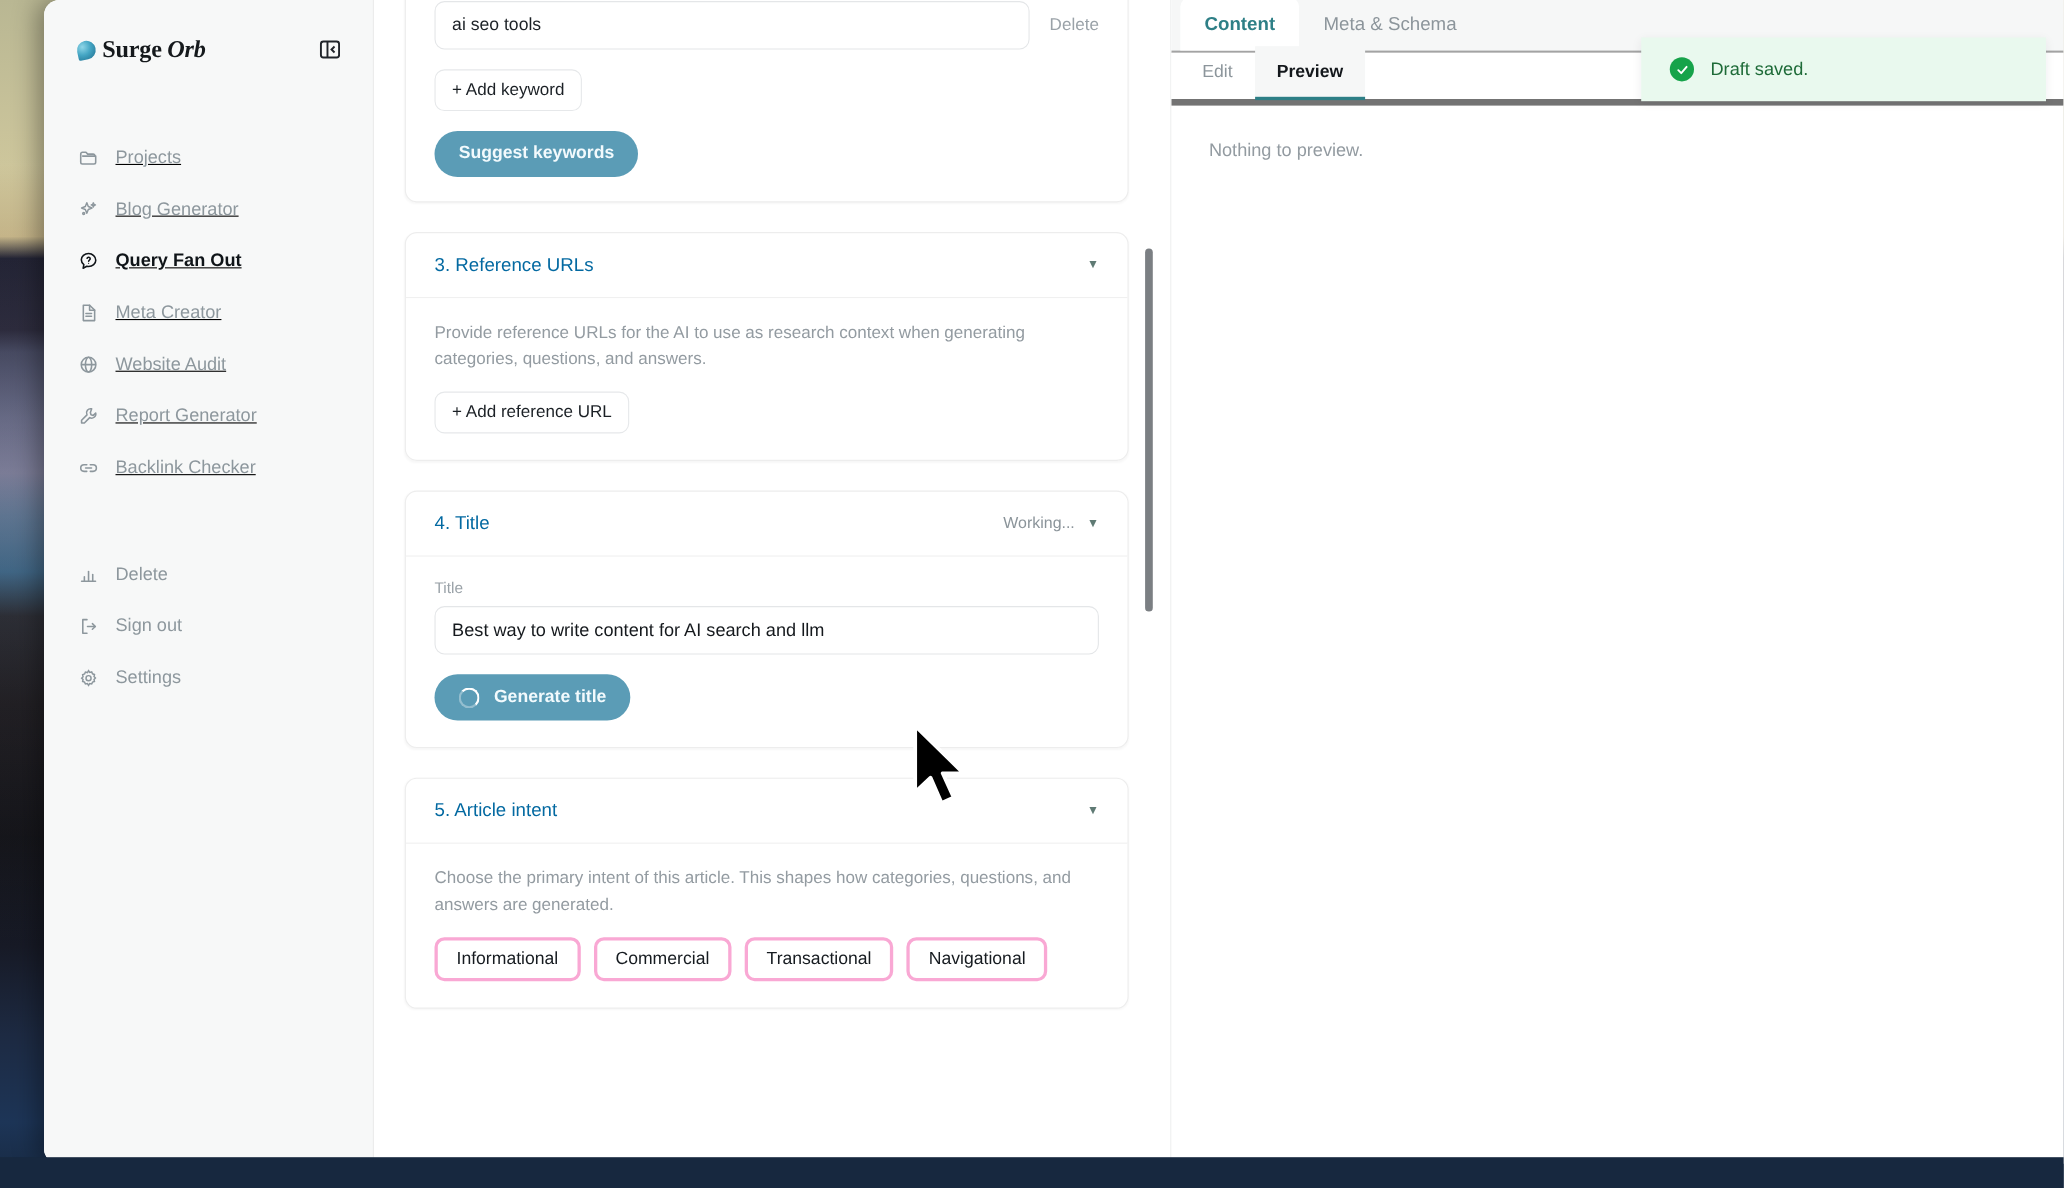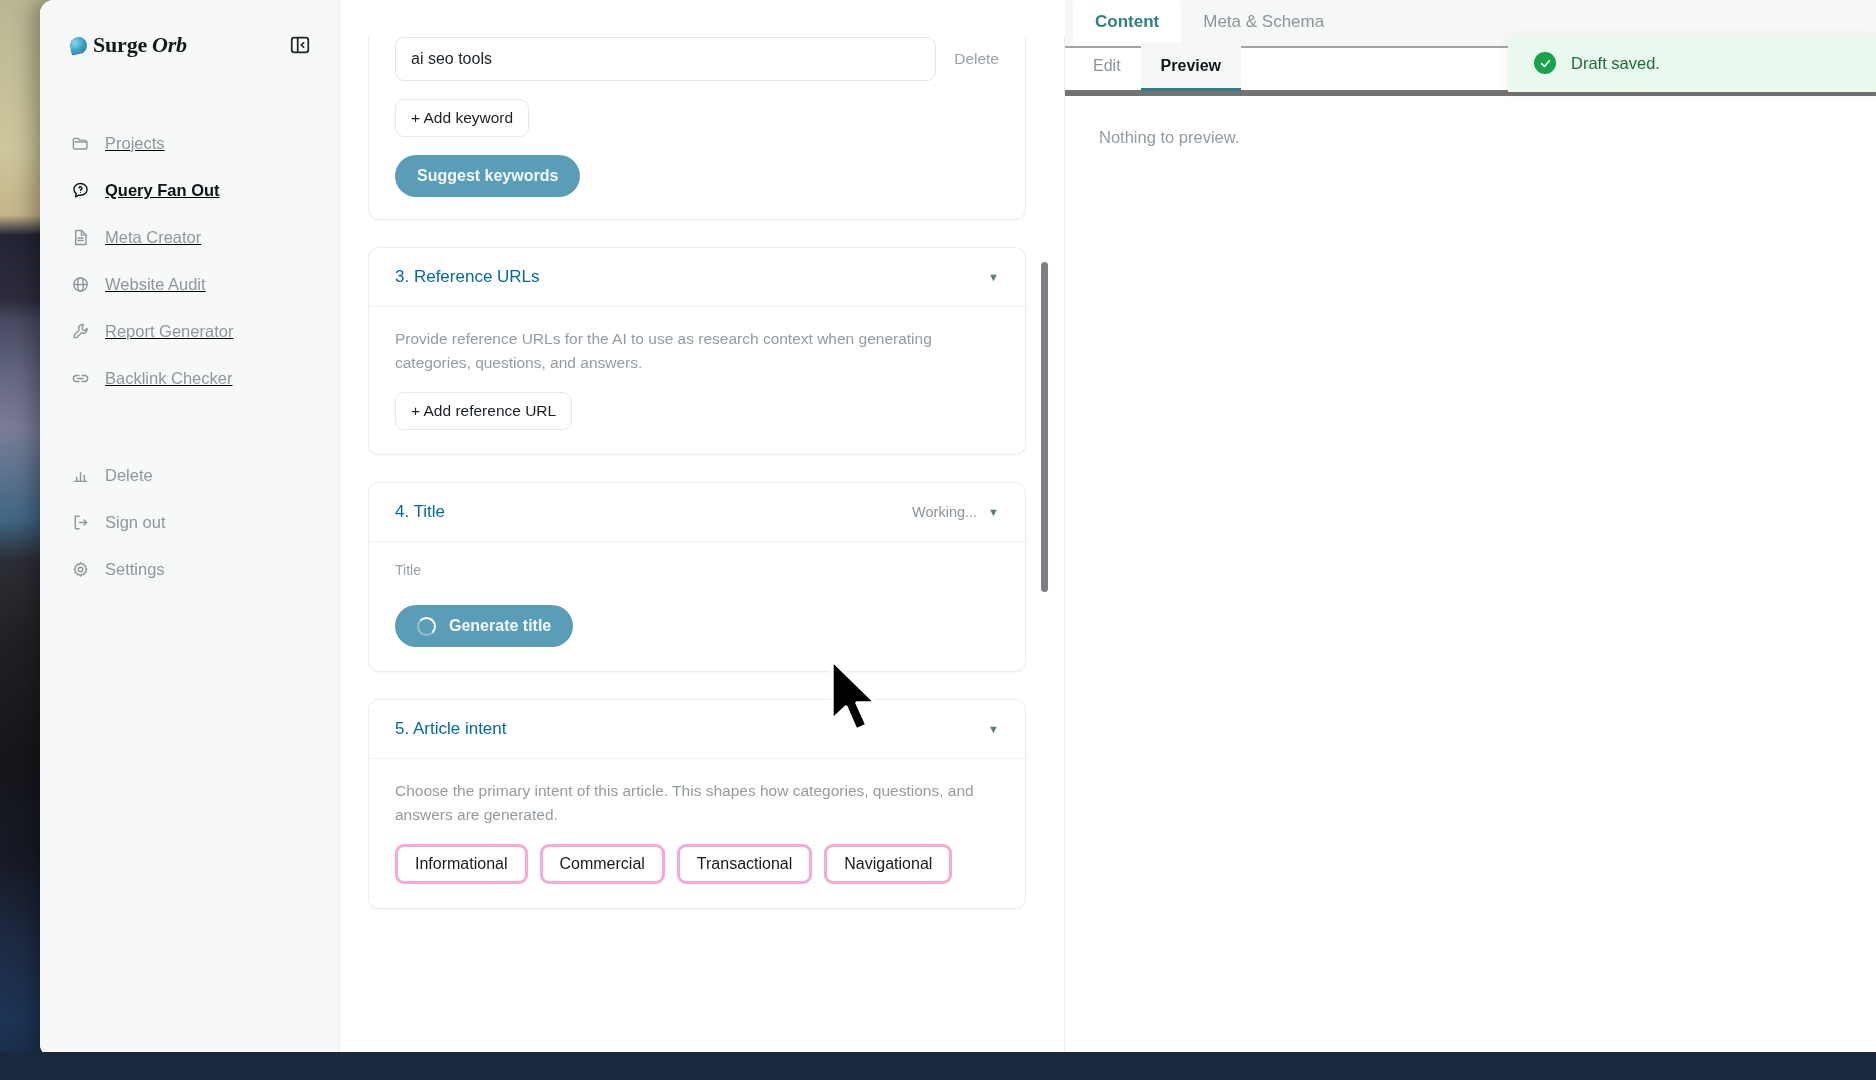--- a/index.html
+++ b/index.html
@@ -122,21 +122,20 @@
   #nav-bottom { margin-top: 50px; }
 
   
   #middle {
     flex: 0 0 725px;
     width: 725px;
     background: #ffffff;
     position: relative;
     overflow: hidden;
     border-right: 1px solid #e9ebec;
-    margin-top: 36px;
   }
   #middle-scroll {
     position: absolute;
     inset: 0;
     padding: 0 38px 0 28px;
   }
 
   .card {
     background: #ffffff;
     border: 1px solid #ededed;
@@ -353,21 +352,21 @@
   }
   .preview-empty {
     padding: 32px 34px;
     font-size: 16.5px;
     color: #939ba1;
   }
 
   
   #toast {
     position: absolute;
-    right: 0;
+    right: 16px;
     top: 34px;
     width: 368px;
     height: 58px;
     background: #e9f9ee;
     display: flex;
     align-items: center;
     gap: 15px;
     padding: 0 26px;
     z-index: 50;
     box-shadow: 0 2px 9px rgba(16,24,40,.07);
@@ -423,20 +422,30 @@
       <div class="nav-item">
         <span class="nav-ico">
           <svg viewBox="0 0 24 24" fill="none" stroke="currentColor" stroke-width="1.8" stroke-linecap="round" stroke-linejoin="round">
             <path d="M3 7.5a2 2 0 0 1 2-2h4l2 2.2h6.2a2 2 0 0 1 2 2V10"></path>
             <path d="M3 7.8v9.2a2 2 0 0 0 2 2h13.2a2 2 0 0 0 2-2V10H5.2"></path>
           </svg>
         </span>
         <span>Projects</span>
       </div>
 
+      <div class="nav-item">
+        <span class="nav-ico">
+          <svg viewBox="0 0 24 24" fill="none" stroke="currentColor" stroke-width="1.7" stroke-linejoin="round">
+            <path d="M10 4.2l1.7 4.3 4.3 1.7-4.3 1.7L10 16.2l-1.7-4.3L4 10.2l4.3-1.7z"></path>
+            <path d="M17.5 4.3l.7 1.7 1.7.7-1.7.7-.7 1.7-.7-1.7-1.7-.7 1.7-.7z"></path>
+            <circle cx="6.4" cy="16.6" r="1.1"></circle>
+          </svg>
+        </span>
+        <span>Blog Generator</span>
+      </div>
 
       <div class="nav-item active">
         <span class="nav-ico">
           <svg viewBox="0 0 24 24" fill="none" stroke="currentColor" stroke-width="1.8" stroke-linecap="round" stroke-linejoin="round">
             <path d="M12 3.2c-4.6 0-8.3 3.2-8.3 7.2 0 2.2 1.1 4.2 2.9 5.5L5.8 20l4.2-2.2c.65.12 1.32.18 2 .18 4.6 0 8.3-3.2 8.3-7.2S16.6 3.2 12 3.2z"></path>
             <path d="M10.3 8.6a1.85 1.85 0 0 1 3.6.6c0 1.25-1.8 1.5-1.8 2.8"></path>
             <circle cx="12.1" cy="14.4" r=".65" fill="currentColor" stroke="none"></circle>
           </svg>
         </span>
         <span>Query Fan Out</span>
@@ -554,20 +563,21 @@
       <div class="card">
         <div class="card-head">
           <span class="card-title">4. Title</span>
           <div class="card-head-right">
             <span class="status-text">Working...</span>
             <span class="caret">▼</span>
           </div>
         </div>
         <div class="card-body">
           <div class="field-label">Title</div>
+          <input class="text-input" value="Best way to write content for AI search and llm" style="">
           <button class="primary-btn">
             <span class="spinner"></span>
             <span>Generate title</span>
           </button>
         </div>
       </div>
 
       <div class="card">
         <div class="card-head">
           <span class="card-title">5. Article intent</span>

